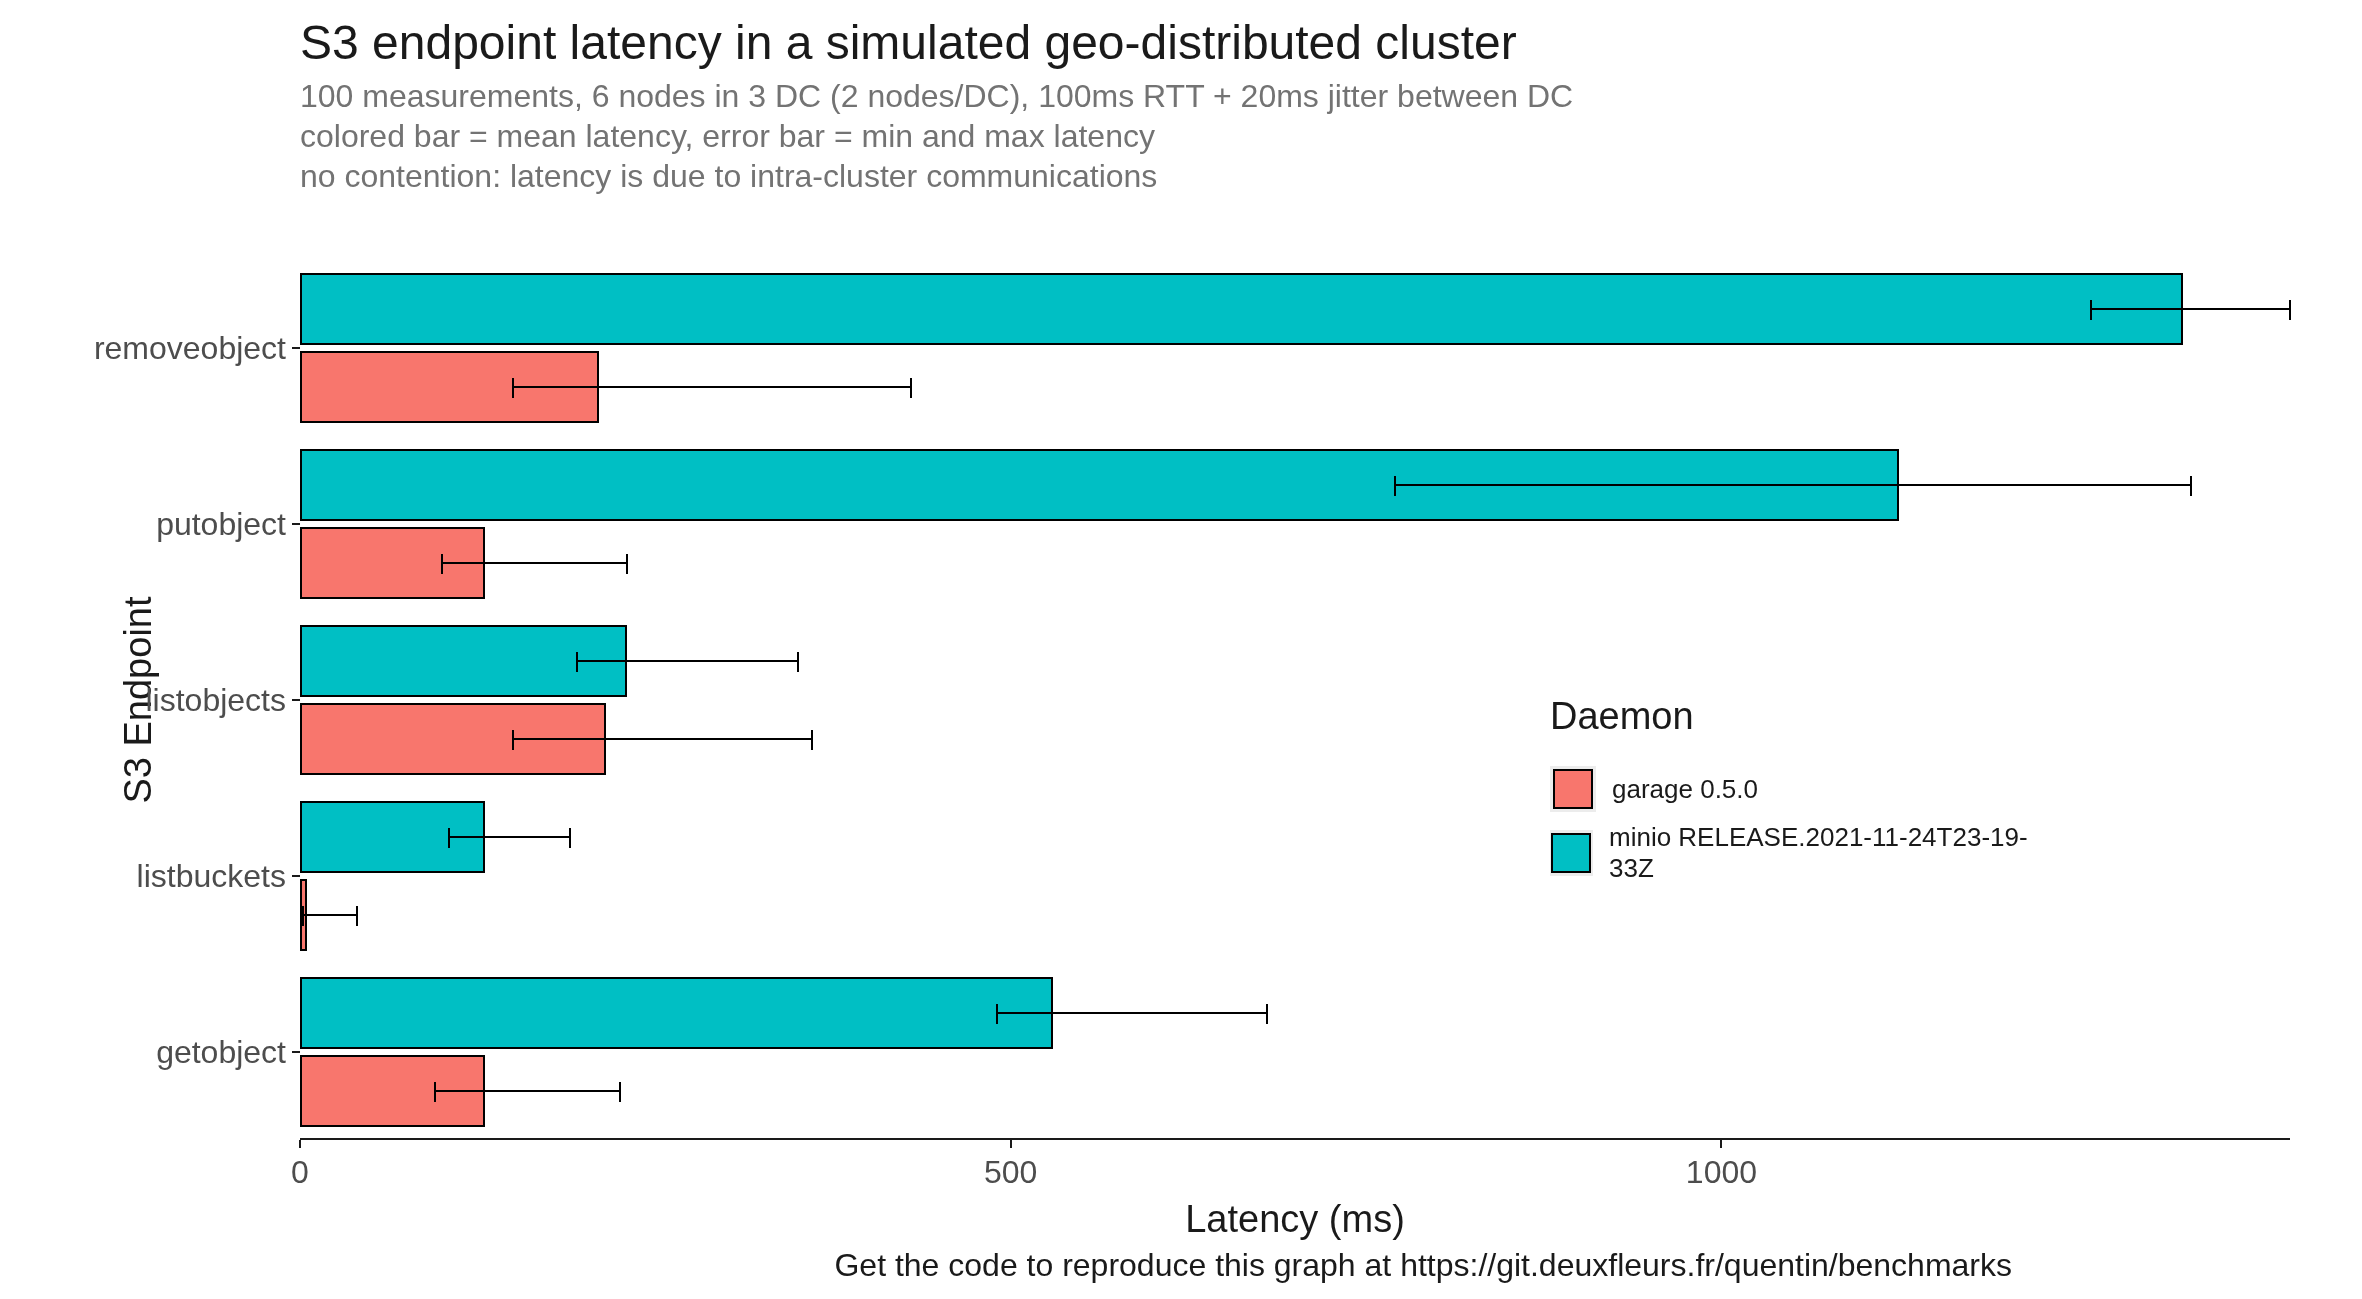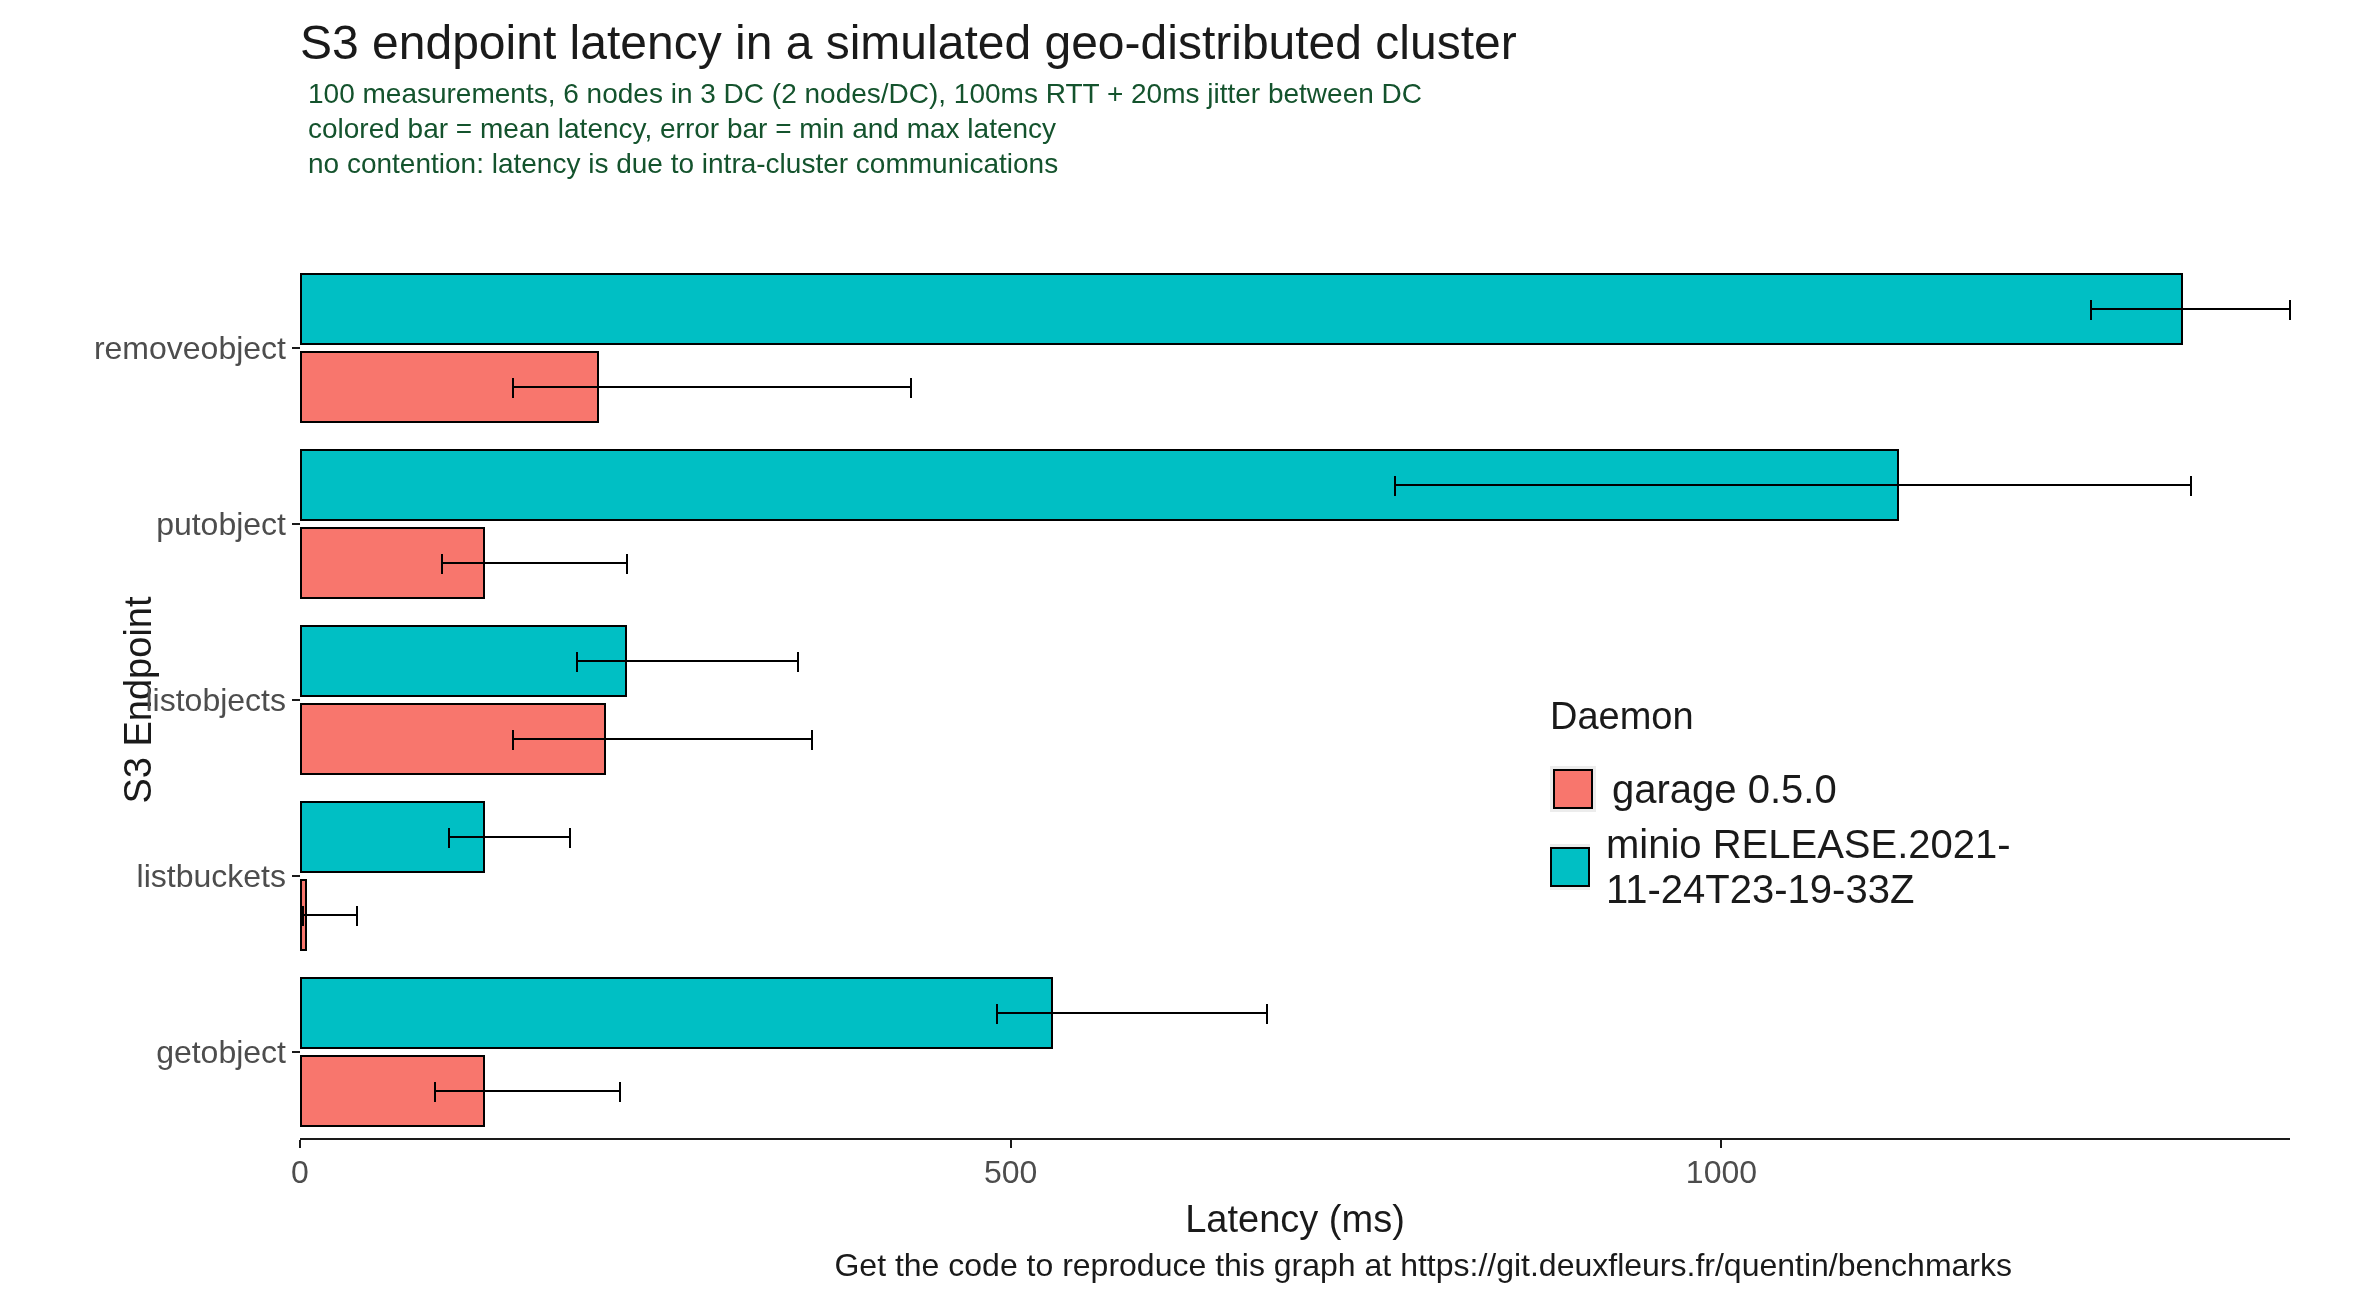--- a/index.html
+++ b/index.html
@@ -20,24 +20,23 @@
     left: 300px;
     top: 15px;
   }
   .title {
     font-size: 48px;
     color: #1a1a1a;
     line-height: 1.15;
     margin-bottom: 6px;
   }
   .subtitle {
-    font-size: 28px;
-    color: #14532d;
+    font-size: 32px;
+    color: #737373;
     line-height: 1.25;
-    margin-left: 8px;
   }
   .plot {
     position: absolute;
     left: 300px;
     top: 260px;
     width: 1990px;
     height: 880px;
   }
   .plot-area {
     position: absolute;
@@ -151,21 +150,21 @@
   }
   .legend-swatch-inner {
     width: 40px;
     height: 40px;
     border: 2px solid #000;
     box-sizing: border-box;
   }
   .legend-swatch-inner.garage { background: #f8766d; }
   .legend-swatch-inner.minio  { background: #00bfc4; }
   .legend-label {
-    font-size: 40px;
+    font-size: 26px;
     color: #1a1a1a;
   }
   .caption {
     position: absolute;
     right: 30px;
     bottom: 15px;
     font-size: 32px;
     color: #1a1a1a;
   }
 </style>

